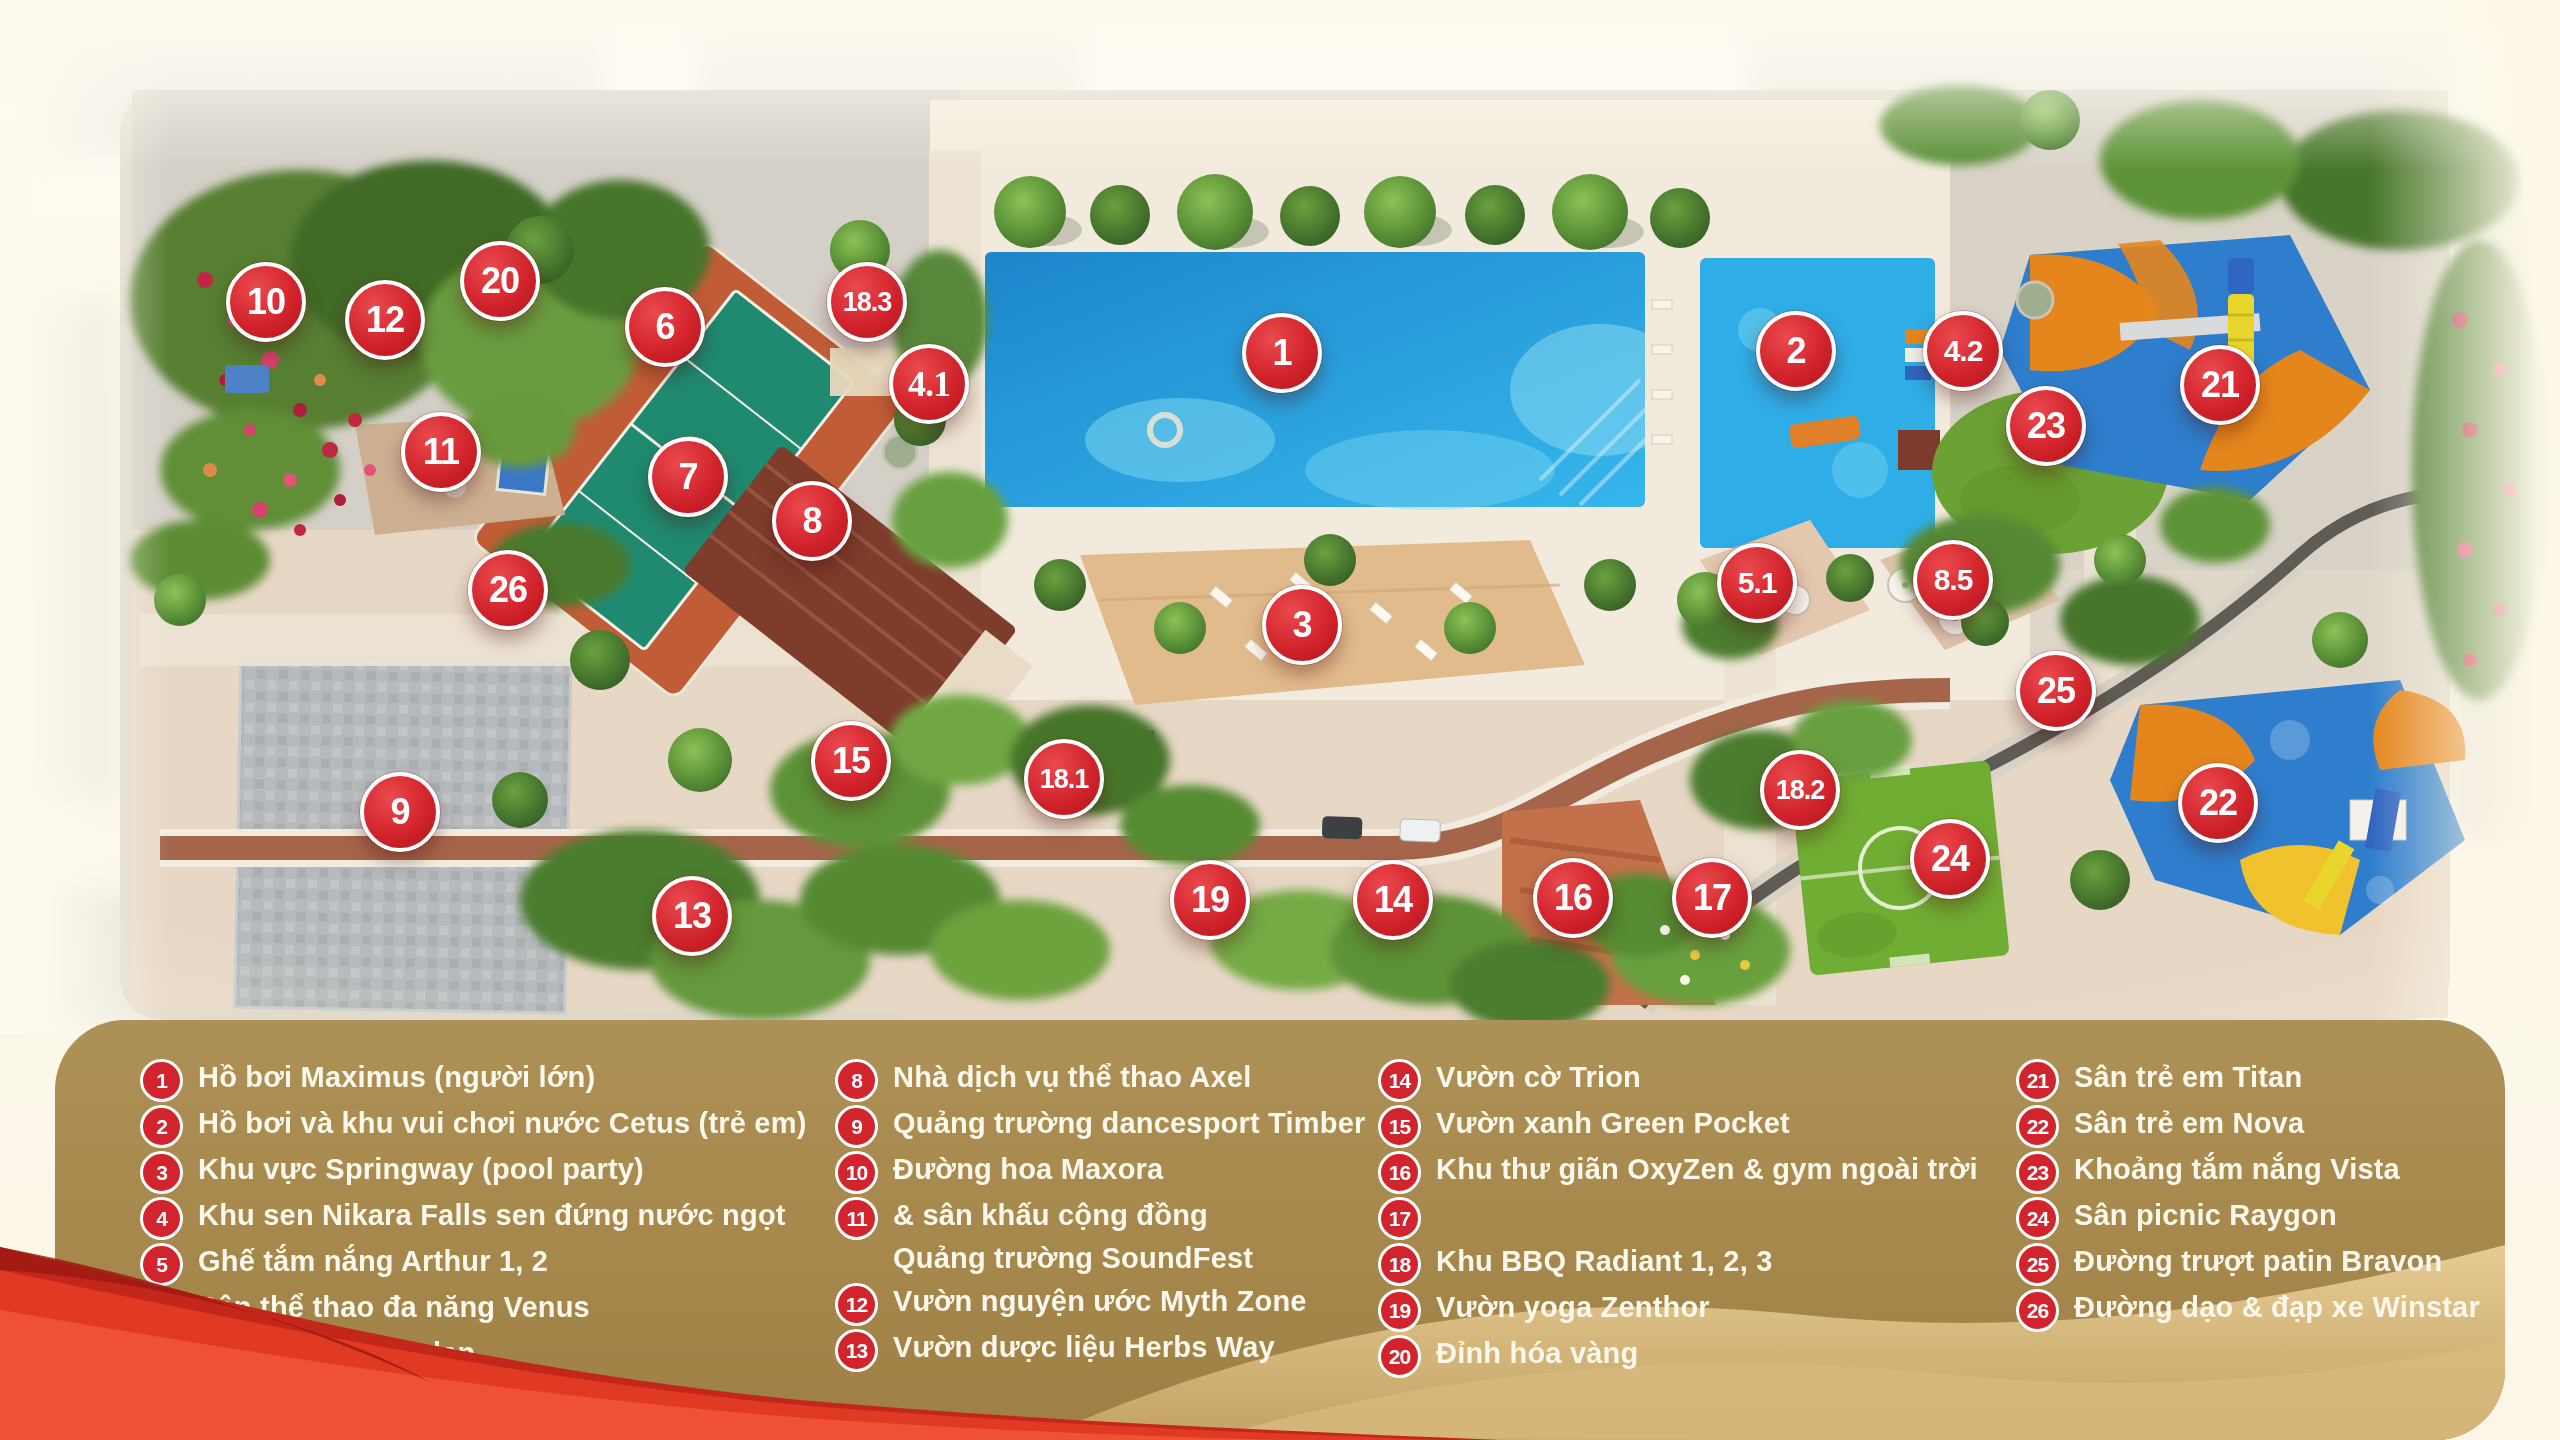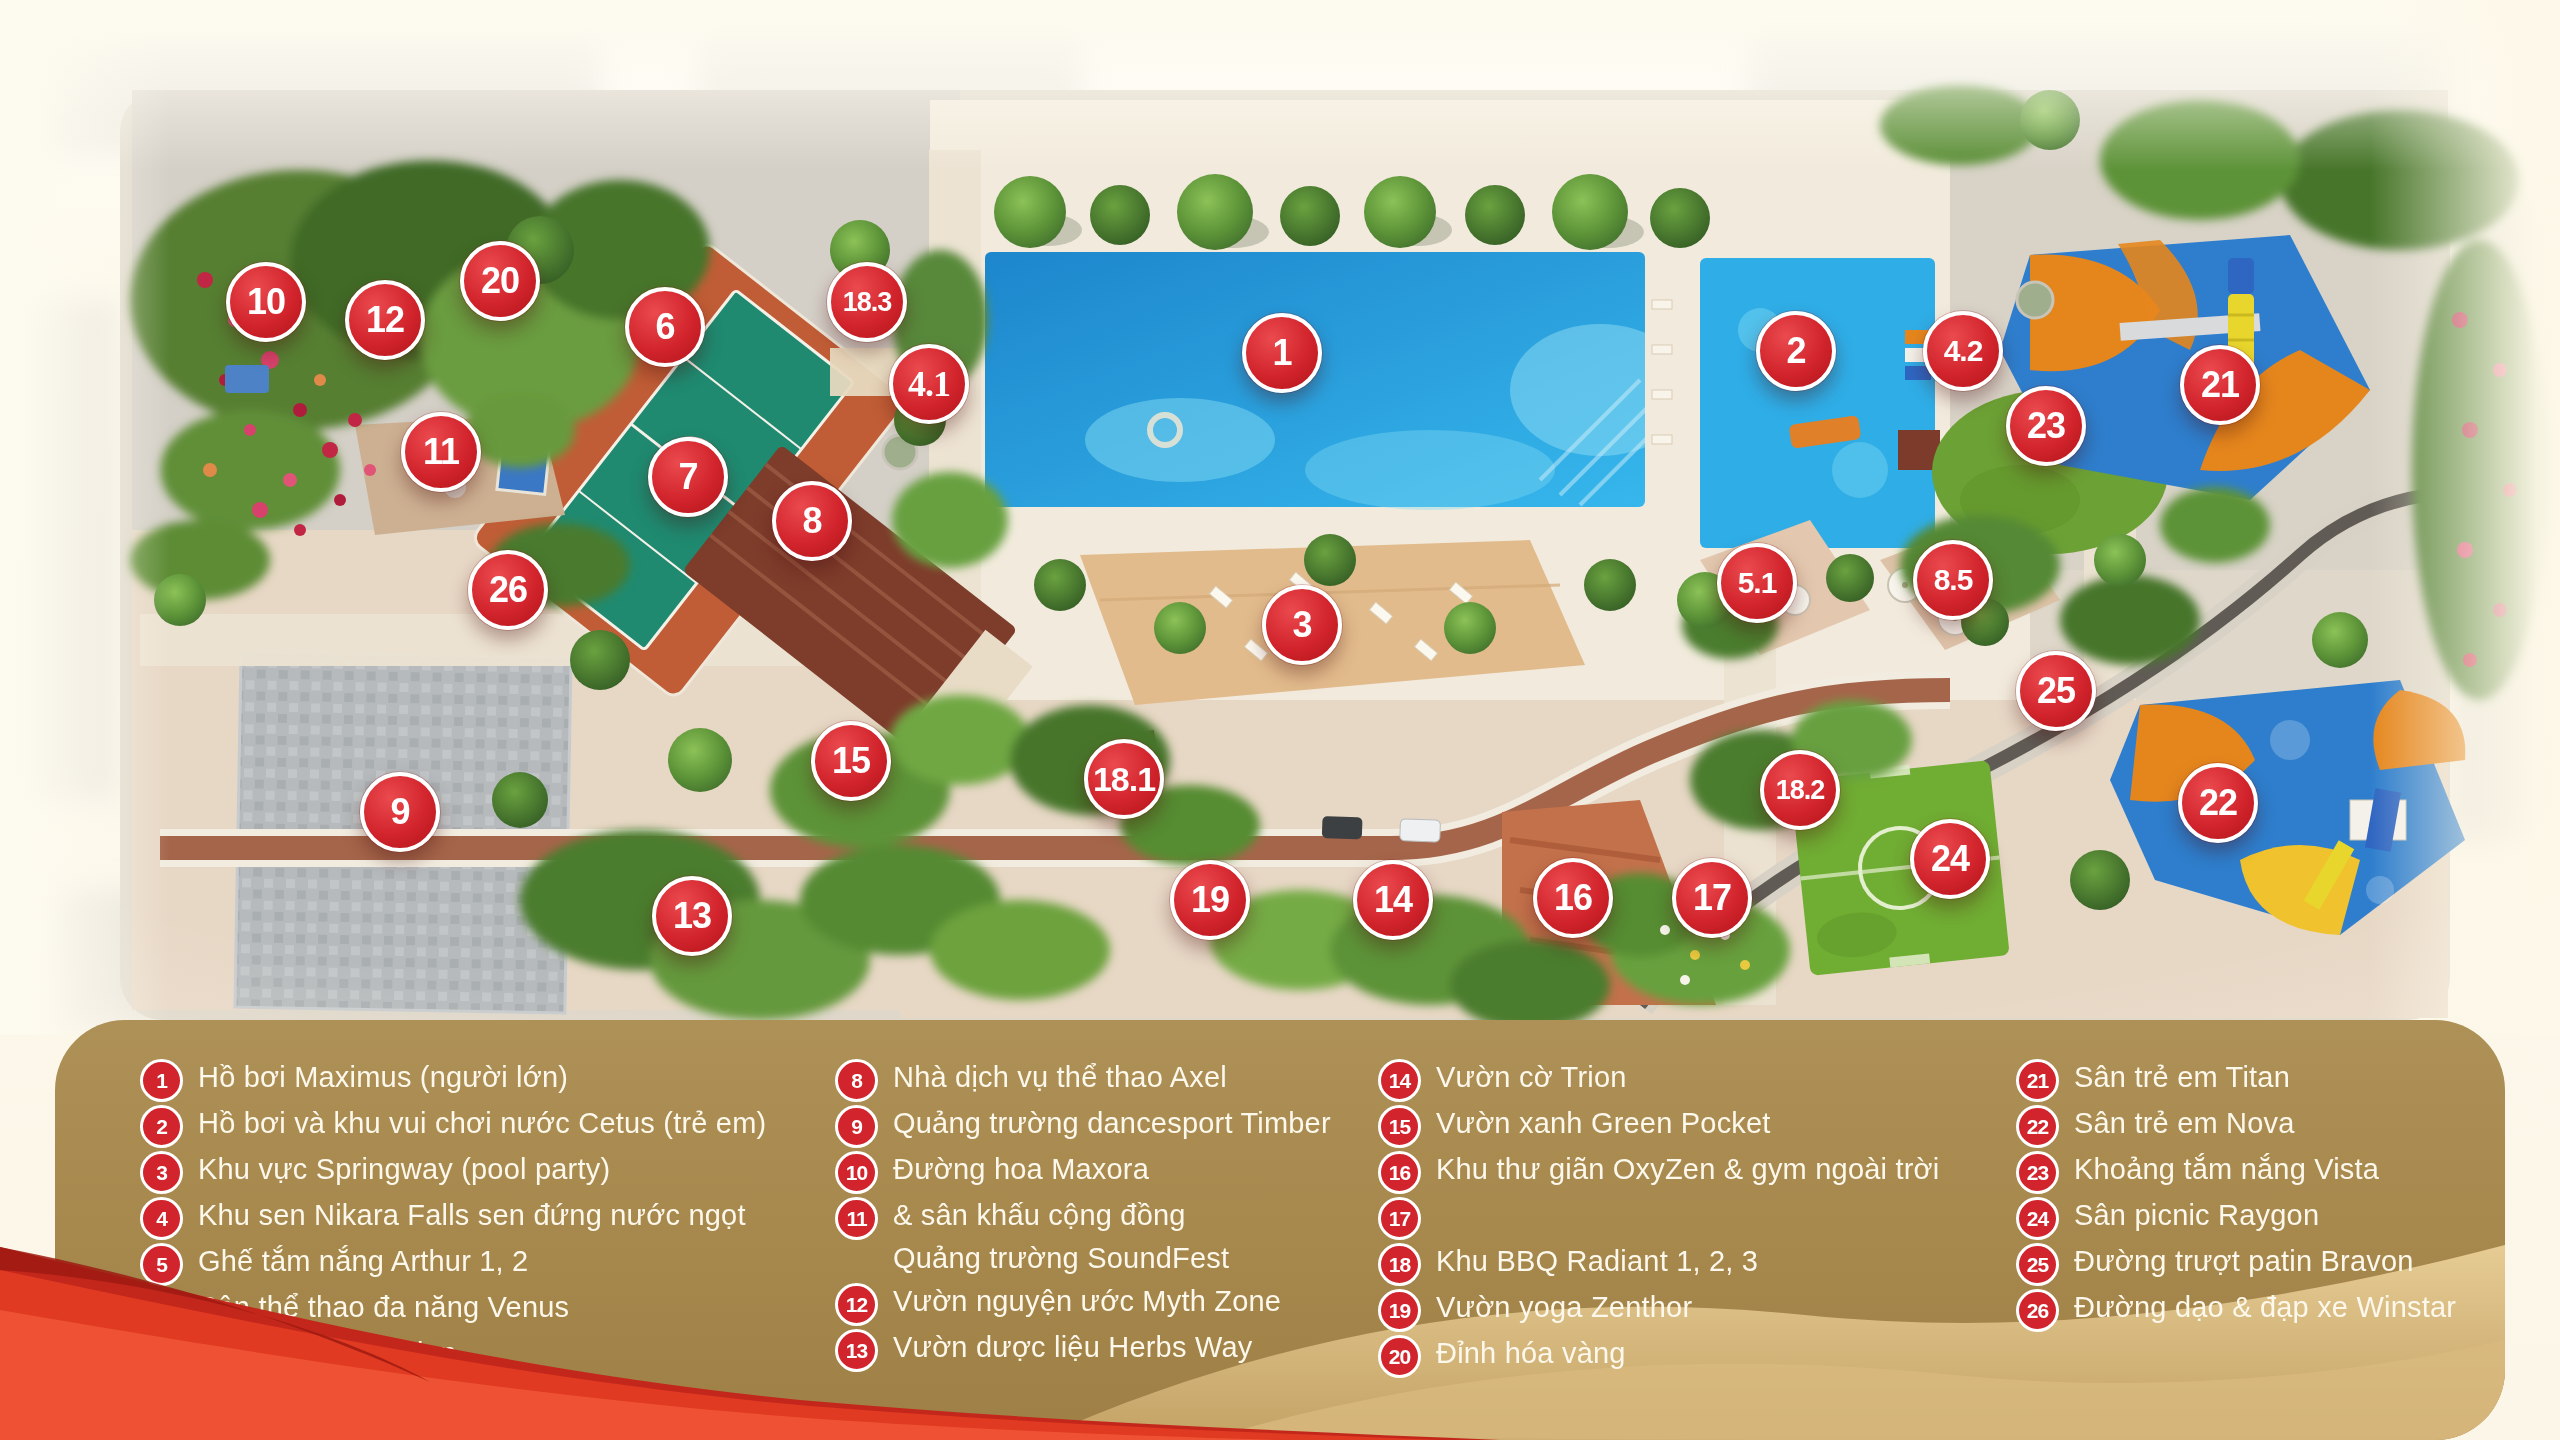--- a/index.html
+++ b/index.html
@@ -33,21 +33,21 @@
     border-radius:70px;overflow:hidden;
     background:linear-gradient(180deg,#ae9157 0%,#a6874c 55%,#9e7f45 100%);}
   .dunes{position:absolute;left:0;top:0;}
   .legend-col{position:absolute;top:36px;}
   .legend-col ul{list-style:none;margin:0;padding:0;}
   .legend-col li{display:flex;gap:15px;align-items:flex-start;}
   .lnum{flex:none;width:37px;height:37px;margin-top:3px;border-radius:50%;
     background:#d2242c;border:3px solid #fff;color:#fff;
     display:flex;align-items:center;justify-content:center;
     font-size:21px;font-weight:700;letter-spacing:-1px;}
-  .ltext{color:#fdf8ec;font-size:29px;font-weight:400;white-space:nowrap;
+  .ltext{color:#fdf8ec;font-size:29px;font-weight:700;white-space:nowrap;
     letter-spacing:.2px;}
   .ltext div{line-height:43px;height:43px;}
   
   .ribbon{position:absolute;left:0;top:1212px;pointer-events:none;}
 </style>
 </head>
 <body>
 
 <div class="stage">
 
@@ -415,21 +415,21 @@
         <div class="marker" style="left: 812px; top: 521px; font-size: 36px;">8</div>
         <div class="marker" style="left: 400px; top: 812px; font-size: 36px;">9</div>
         <div class="marker" style="left: 266px; top: 302px; font-size: 36px;">10</div>
         <div class="marker" style="left: 441px; top: 452px; font-size: 36px;">11</div>
         <div class="marker" style="left: 385px; top: 320px; font-size: 36px;">12</div>
         <div class="marker" style="left: 692px; top: 916px; font-size: 36px;">13</div>
         <div class="marker" style="left: 1393px; top: 900px; font-size: 36px;">14</div>
         <div class="marker" style="left: 851px; top: 761px; font-size: 36px;">15</div>
         <div class="marker" style="left: 1573px; top: 898px; font-size: 36px;">16</div>
         <div class="marker" style="left: 1712px; top: 898px; font-size: 36px;">17</div>
-        <div class="marker" style="left: 1124px; top: 779px; font-size: 34px;">18.1</div>
+        <div class="marker" style="left: 1064px; top: 779px; font-size: 27px;">18.1</div>
         <div class="marker" style="left: 1800px; top: 790px; font-size: 27px;">18.2</div>
         <div class="marker" style="left: 867px; top: 302px; font-size: 27px;">18.3</div>
         <div class="marker" style="left: 1210px; top: 900px; font-size: 36px;">19</div>
         <div class="marker" style="left: 500px; top: 281px; font-size: 36px;">20</div>
         <div class="marker" style="left: 2220px; top: 385px; font-size: 36px;">21</div>
         <div class="marker" style="left: 2218px; top: 803px; font-size: 36px;">22</div>
         <div class="marker" style="left: 2046px; top: 426px; font-size: 36px;">23</div>
         <div class="marker" style="left: 1950px; top: 859px; font-size: 36px;">24</div>
         <div class="marker" style="left: 2056px; top: 691px; font-size: 36px;">25</div>
         <div class="marker" style="left: 508px; top: 590px; font-size: 36px;">26</div>

